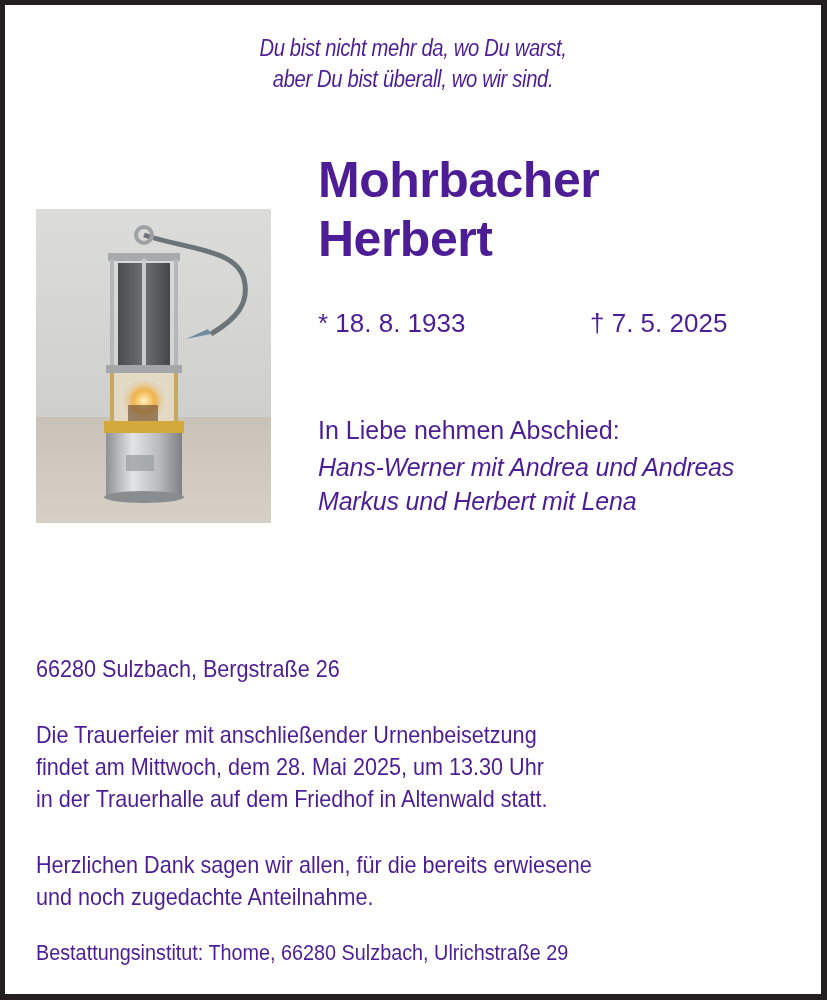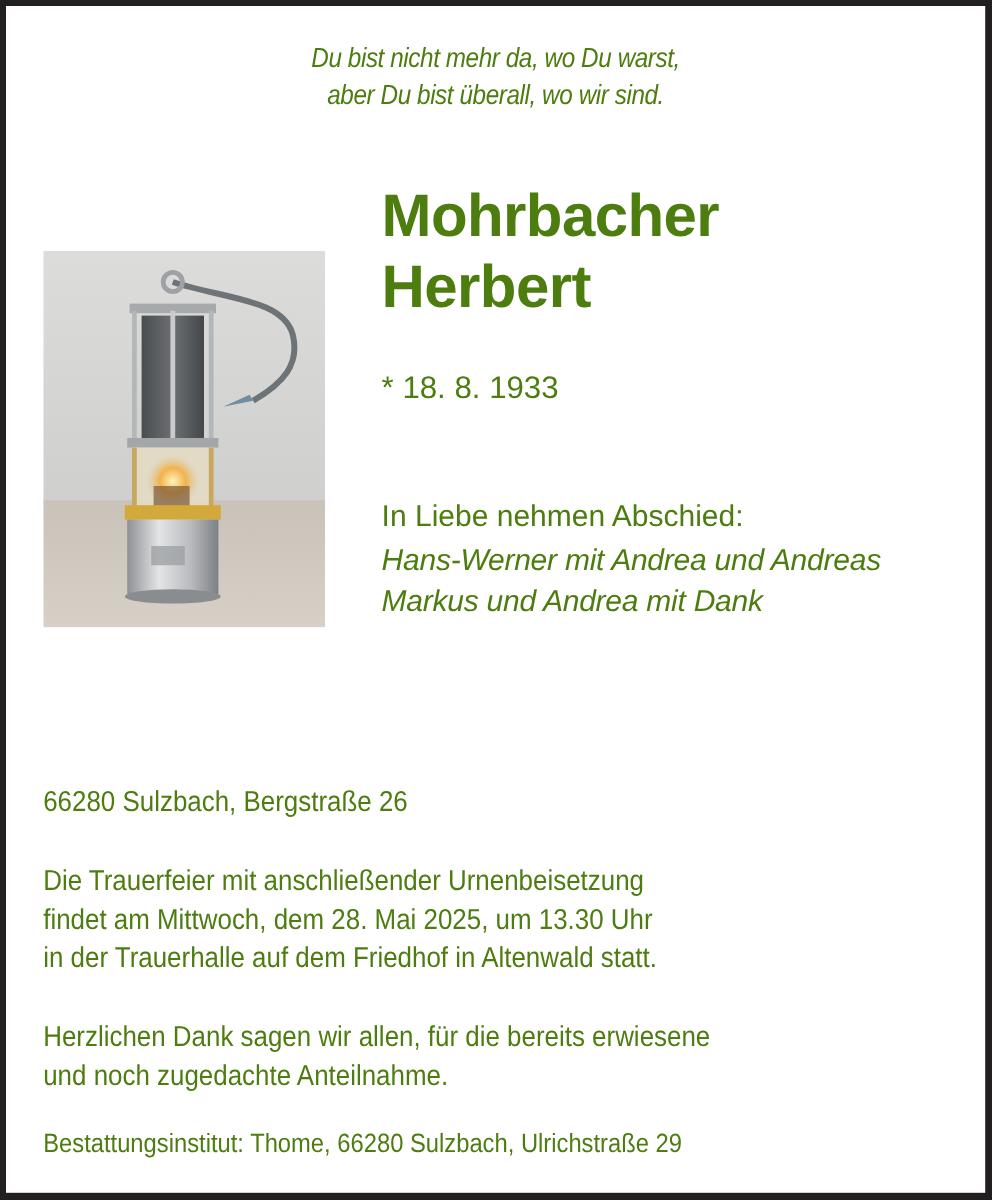--- a/index.html
+++ b/index.html
@@ -1,19 +1,19 @@
 <!DOCTYPE html>
 <html><head>
 <meta charset="utf-8">
 <style>
   html, body { margin:0; padding:0; }
   body { width:827px; height:1000px; background:#231f20; position:relative; overflow:hidden; }
   .card {
     position:absolute; left:5px; top:5px; width:816px; height:989px;
-    background:#ffffff; color:#4d7c0f;
+    background:#ffffff; color:#4c1d95;
     font-family: "Liberation Sans", sans-serif;
   }
   .quote {
     position:absolute; left:0; top:28px; width:816px; text-align:center;
     font-style:italic; font-size:23px; line-height:31px; letter-spacing:-0.4px;
     transform:scaleX(0.88); transform-origin:center top;
   }
   .quote div { white-space:nowrap; }
   .photo {
     position:absolute; left:31px; top:204px; width:235px; height:314px; overflow:hidden;
@@ -105,26 +105,27 @@
       <ellipse cx="108" cy="288" rx="40" ry="6" fill="#8a8d90"></ellipse>
     </svg>
   </div>
 
   <div class="name">
     <div>Mohrbacher</div>
     <div>Herbert</div>
   </div>
 
   <div class="dates birth">* 18. 8. 1933</div>
+  <div class="dates death">† 7. 5. 2025</div>
 
   <div class="farewell">In Liebe nehmen Abschied:</div>
 
   <div class="mourners">
     <div>Hans-Werner mit Andrea und Andreas</div>
-    <div>Markus und Andrea mit Dank</div>
+    <div>Markus und Herbert mit Lena</div>
   </div>
 
   <div class="block address">66280 Sulzbach, Bergstraße 26</div>
 
   <div class="block ceremony">
     <div>Die Trauerfeier mit anschließender Urnenbeisetzung</div>
     <div>findet am Mittwoch, dem 28. Mai 2025, um 13.30 Uhr</div>
     <div>in der Trauerhalle auf dem Friedhof in Altenwald statt.</div>
   </div>
 

